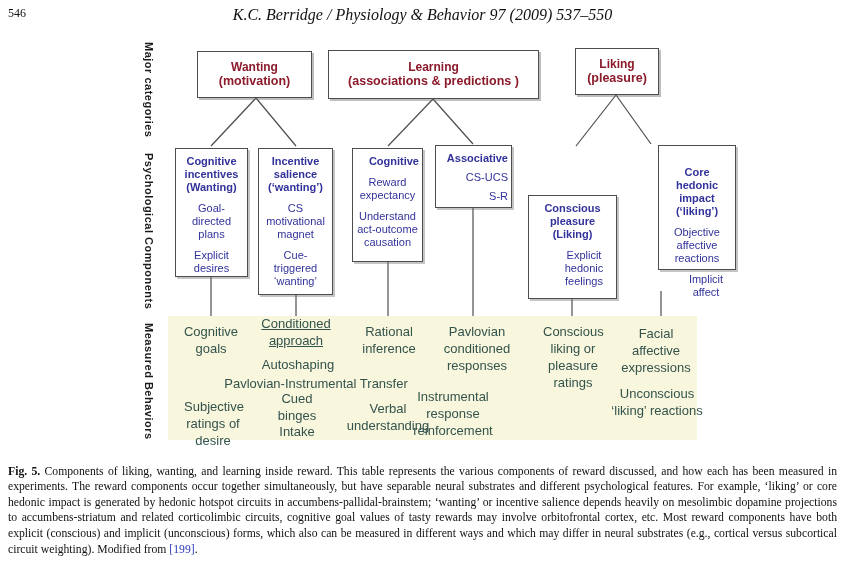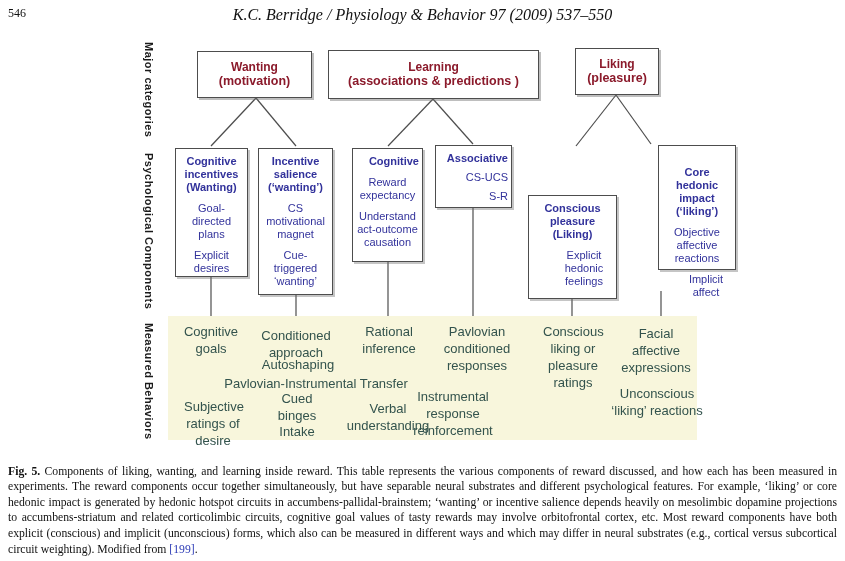--- a/index.html
+++ b/index.html
@@ -116,21 +116,21 @@
   </div>
   <div class="comp-box" style="left:622px;top:145px;width:78px;height:125px;padding:20px 4px;margin-left:36px;">
     <div class="comp-title">Core hedonic impact (‘liking’)</div>
     <div class="comp-item">Objective affective reactions</div>
     <div class="comp-item" style="max-width:50px;">Implicit affect</div>
   </div>
 
   <div class="measured-panel"></div>
 
   <div class="mb-item" style="left:211px;top:324px;width:62px;">Cognitive goals</div>
-  <div class="mb-item" style="left:296px;top:328px;width:80px;">Conditioned approach</div>
+  <div class="mb-item" style="left:296px;top:316px;width:80px;text-decoration:underline;">Conditioned approach</div>
   <div class="mb-item" style="left:389px;top:324px;width:60px;">Rational inference</div>
   <div class="mb-item" style="left:477px;top:324px;width:75px;">Pavlovian conditioned responses</div>
   <div class="mb-item" style="left:573px;top:324px;width:60px;">Conscious liking or pleasure ratings</div>
   <div class="mb-item" style="left:656px;top:326px;width:85px;">Facial affective expressions</div>
   <div class="mb-item" style="left:298px;top:357px;width:110px;">Autoshaping</div>
   <div class="mb-item" style="left:316px;top:376px;width:220px;">Pavlovian-Instrumental Transfer</div>
   <div class="mb-item" style="left:213px;top:399px;width:58px;">Subjective ratings of desire</div>
   <div class="mb-item" style="left:297px;top:391px;width:40px;">Cued binges</div>
   <div class="mb-item" style="left:297px;top:424px;width:60px;">Intake</div>
   <div class="mb-item" style="left:388px;top:401px;width:90px;">Verbal understanding</div>

